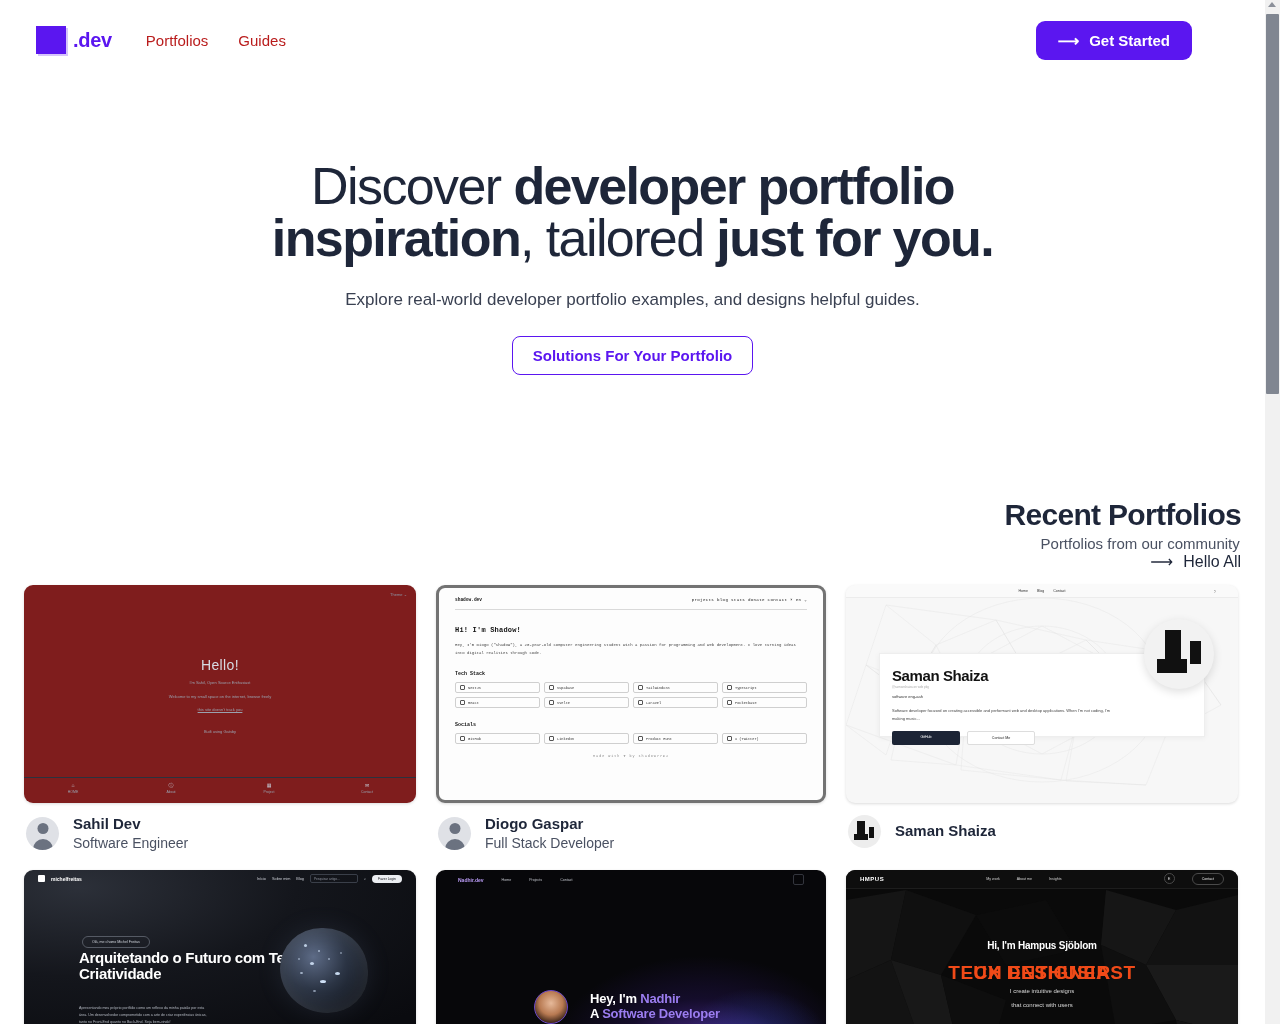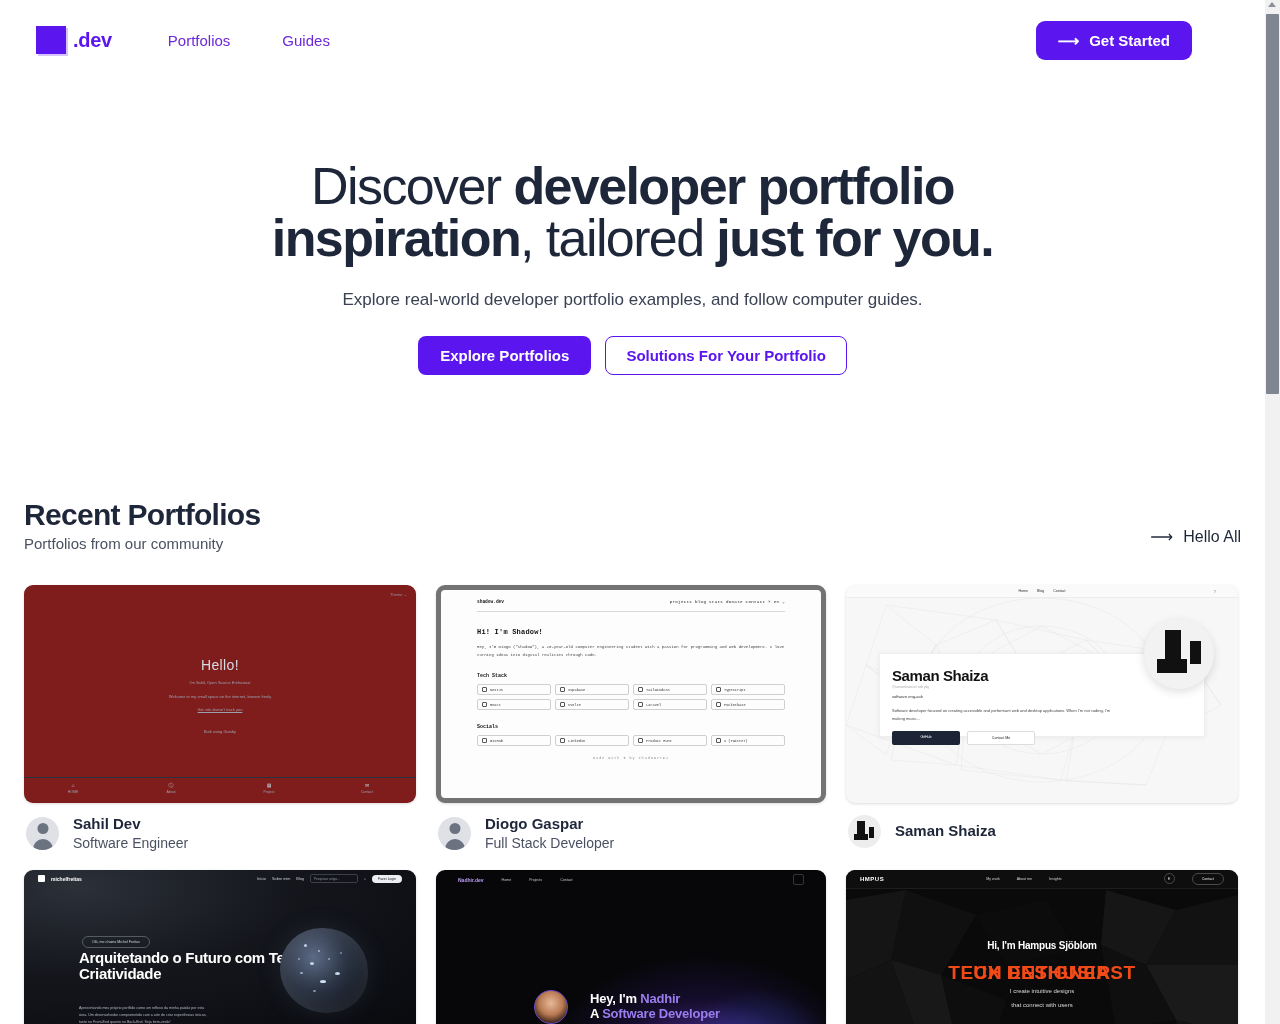--- a/index.html
+++ b/index.html
@@ -17,43 +17,43 @@
   .scroll-up { position: absolute; top: 2px; left: 3px; width: 0; height: 0;
     border-left: 4px solid transparent; border-right: 4px solid transparent; border-bottom: 5px solid #8b909a; }
   .scroll-thumb { position: absolute; top: 14px; left: 1px; width: 13px; height: 380px; background: #808691; border-radius: 1px; }
 
   
   .nav { position: absolute; top: 0; left: 0; width: 1228px; height: 80px; display: flex; align-items: center; padding: 0 36px; }
   .brand { display: flex; align-items: center; gap: 7px; margin-right: 34px; }
   .brand-mark { width: 30px; height: 28px; background: #5b16f0; box-shadow: 2px 2px 0 rgba(91,22,240,.25); }
   .brand-text { font-size: 20px; font-weight: bold; color: #5b16f0; letter-spacing: -.3px; }
   .nav-links { display: flex; align-items: center; gap: 30px; }
-  .nav-link { font-size: 15px; color: #6d28d9; text-decoration: none; margin-left: 22px; }
+  .nav-link { font-size: 15px; color: #b91c1c; text-decoration: none; }
   .nav-spacer { flex: 1; }
   .cta-top { display: flex; align-items: center; gap: 10px; background: #5b16f0; color: #fff;
     border: none; border-radius: 9px; padding: 11px 22px; font-size: 15px; font-weight: bold;
     font-family: "Liberation Sans", sans-serif; cursor: pointer; }
   .arrow-r { display: inline-block; font-size: 15px; line-height: 1; }
 
   
   .hero { position: absolute; top: 160px; left: 0; width: 1265px; text-align: center; }
   .hero h1 { font-size: 52px; line-height: 1.0; letter-spacing: -1.6px; color: #1e2639; font-weight: normal; max-width: 800px; margin: 0 auto; }
   .hero h1 b { font-weight: bold; }
   .hero-sub { margin-top: 26px; font-size: 17px; color: #3a4152; }
   .hero-btns { margin-top: 26px; display: flex; justify-content: center; gap: 14px; }
   .btn-primary { background: #5b16f0; color: #fff; border: none; border-radius: 8px; padding: 11px 22px;
     font-size: 15px; font-weight: bold; font-family: "Liberation Sans", sans-serif; cursor: pointer; }
   .btn-outline { background: #fff; color: #5b16f0; border: 1.5px solid #5b16f0; border-radius: 8px; padding: 10px 20px;
     font-size: 15px; font-weight: bold; font-family: "Liberation Sans", sans-serif; cursor: pointer; }
 
   
   .section { position: absolute; top: 498px; left: 0; width: 1265px; padding: 0 24px; }
-  .sec-head { display: flex; align-items: flex-end; }
+  .sec-head { display: flex; align-items: flex-end; flex-direction: column; }
   .sec-title { font-size: 30px; font-weight: bold; letter-spacing: -.7px; color: #1e2639; }
-  .sec-sub { font-size: 15px; color: #4a5162; margin-top: 3px; }
+  .sec-sub { font-size: 15px; color: #4a5162; margin-top: 3px; margin-left: 36px; }
   .sec-spacer { flex: 1; }
   .view-all { display: flex; align-items: center; gap: 10px; font-size: 16px; color: #1e2639; text-decoration: none; padding-bottom: 6px; }
 
   
   .grid { position: absolute; top: 585px; left: 24px; width: 1218px;
     display: grid; grid-template-columns: 392px 390px 392px; column-gap: 20px; row-gap: 0; }
   .card { width: 100%; }
   .thumb { width: 100%; height: 218px; border-radius: 9px; overflow: hidden; position: relative;
     box-shadow: 0 1px 3px rgba(0,0,0,.14); background: #fff; }
   .author { display: flex; align-items: center; gap: 14px; padding: 12px 2px 18px 2px; }
@@ -74,21 +74,21 @@
   .t1 .hello { font-size: 14px; color: #d7dbe3; letter-spacing: .4px; }
   .t1 .l { font-size: 4px; color: #9aa1ae; margin-top: 6px; line-height: 1.9; }
   .t1 u { text-decoration: underline; }
   .t1 .navbar { position: absolute; bottom: 0; left: 0; right: 0; height: 26px; border-top: 1px solid #2b323e; display: flex; }
   .t1 .navbar > div { flex: 1; text-align: center; padding-top: 4px; }
   .t1 .ni { font-size: 5px; color: #c3c9d4; }
   .t1 .nt { font-size: 3.5px; color: #98a0ad; margin-top: 2px; }
   .t1 .active-bar { position: absolute; bottom: 25px; left: 0; width: 92px; height: 1.5px; background: #cfd4dd; }
 
   
-  .t2 { background: #fdfdfd; border: 5px solid #737373; font-family: "Liberation Mono", monospace; padding: 0 36px; }
+  .t2 { background: #fdfdfd; border: 3px solid #737373; font-family: "Liberation Mono", monospace; padding: 0 16px; }
   .t2 .top { display: flex; align-items: center; justify-content: space-between; padding-top: 9px; border-bottom: 1px solid #d9d9d9; padding-bottom: 7px; }
   .t2 .logo { font-size: 4.5px; font-weight: bold; color: #111; }
   .t2 .menu { font-size: 4.2px; color: #222; letter-spacing: .3px; }
   .t2 h3 { font-size: 7px; color: #111; margin-top: 16px; letter-spacing: .2px; }
   .t2 p { font-size: 4px; color: #444; line-height: 2.0; margin-top: 7px; }
   .t2 .sec { font-size: 5px; font-weight: bold; color: #111; margin-top: 14px; }
   .t2 .chips { display: grid; grid-template-columns: repeat(4, 1fr); gap: 4px; margin-top: 5px; }
   .t2 .chip { border: 1px solid #cfcfcf; border-radius: 2px; font-size: 3.6px; color: #333; padding: 3px 4px;
     display: flex; align-items: center; gap: 3px; height: 11px; }
   .t2 .dot { width: 5px; height: 5px; border: 1px solid #555; border-radius: 1px; flex: none; }
@@ -183,23 +183,22 @@
     </div>
     <div class="nav-spacer"></div>
     <button class="cta-top">
       <span class="arrow-r">⟶</span>
       <span>Get Started</span>
     </button>
   </div>
 
   <div class="hero">
     <h1><span>Discover </span><b>developer portfolio inspiration</b><span>, tailored </span><b>just for you.</b></h1>
-    <div class="hero-sub">Explore real-world developer portfolio examples, and follow computer guides.</div>
+    <div class="hero-sub">Explore real-world developer portfolio examples, and designs helpful guides.</div>
     <div class="hero-btns">
-      <button class="btn-primary">Explore Portfolios</button>
       <button class="btn-outline">Solutions For Your Portfolio</button>
     </div>
   </div>
 
   <div class="section">
     <div class="sec-head">
       <div>
         <div class="sec-title">Recent Portfolios</div>
         <div class="sec-sub">Portfolios from our community</div>
       </div>

